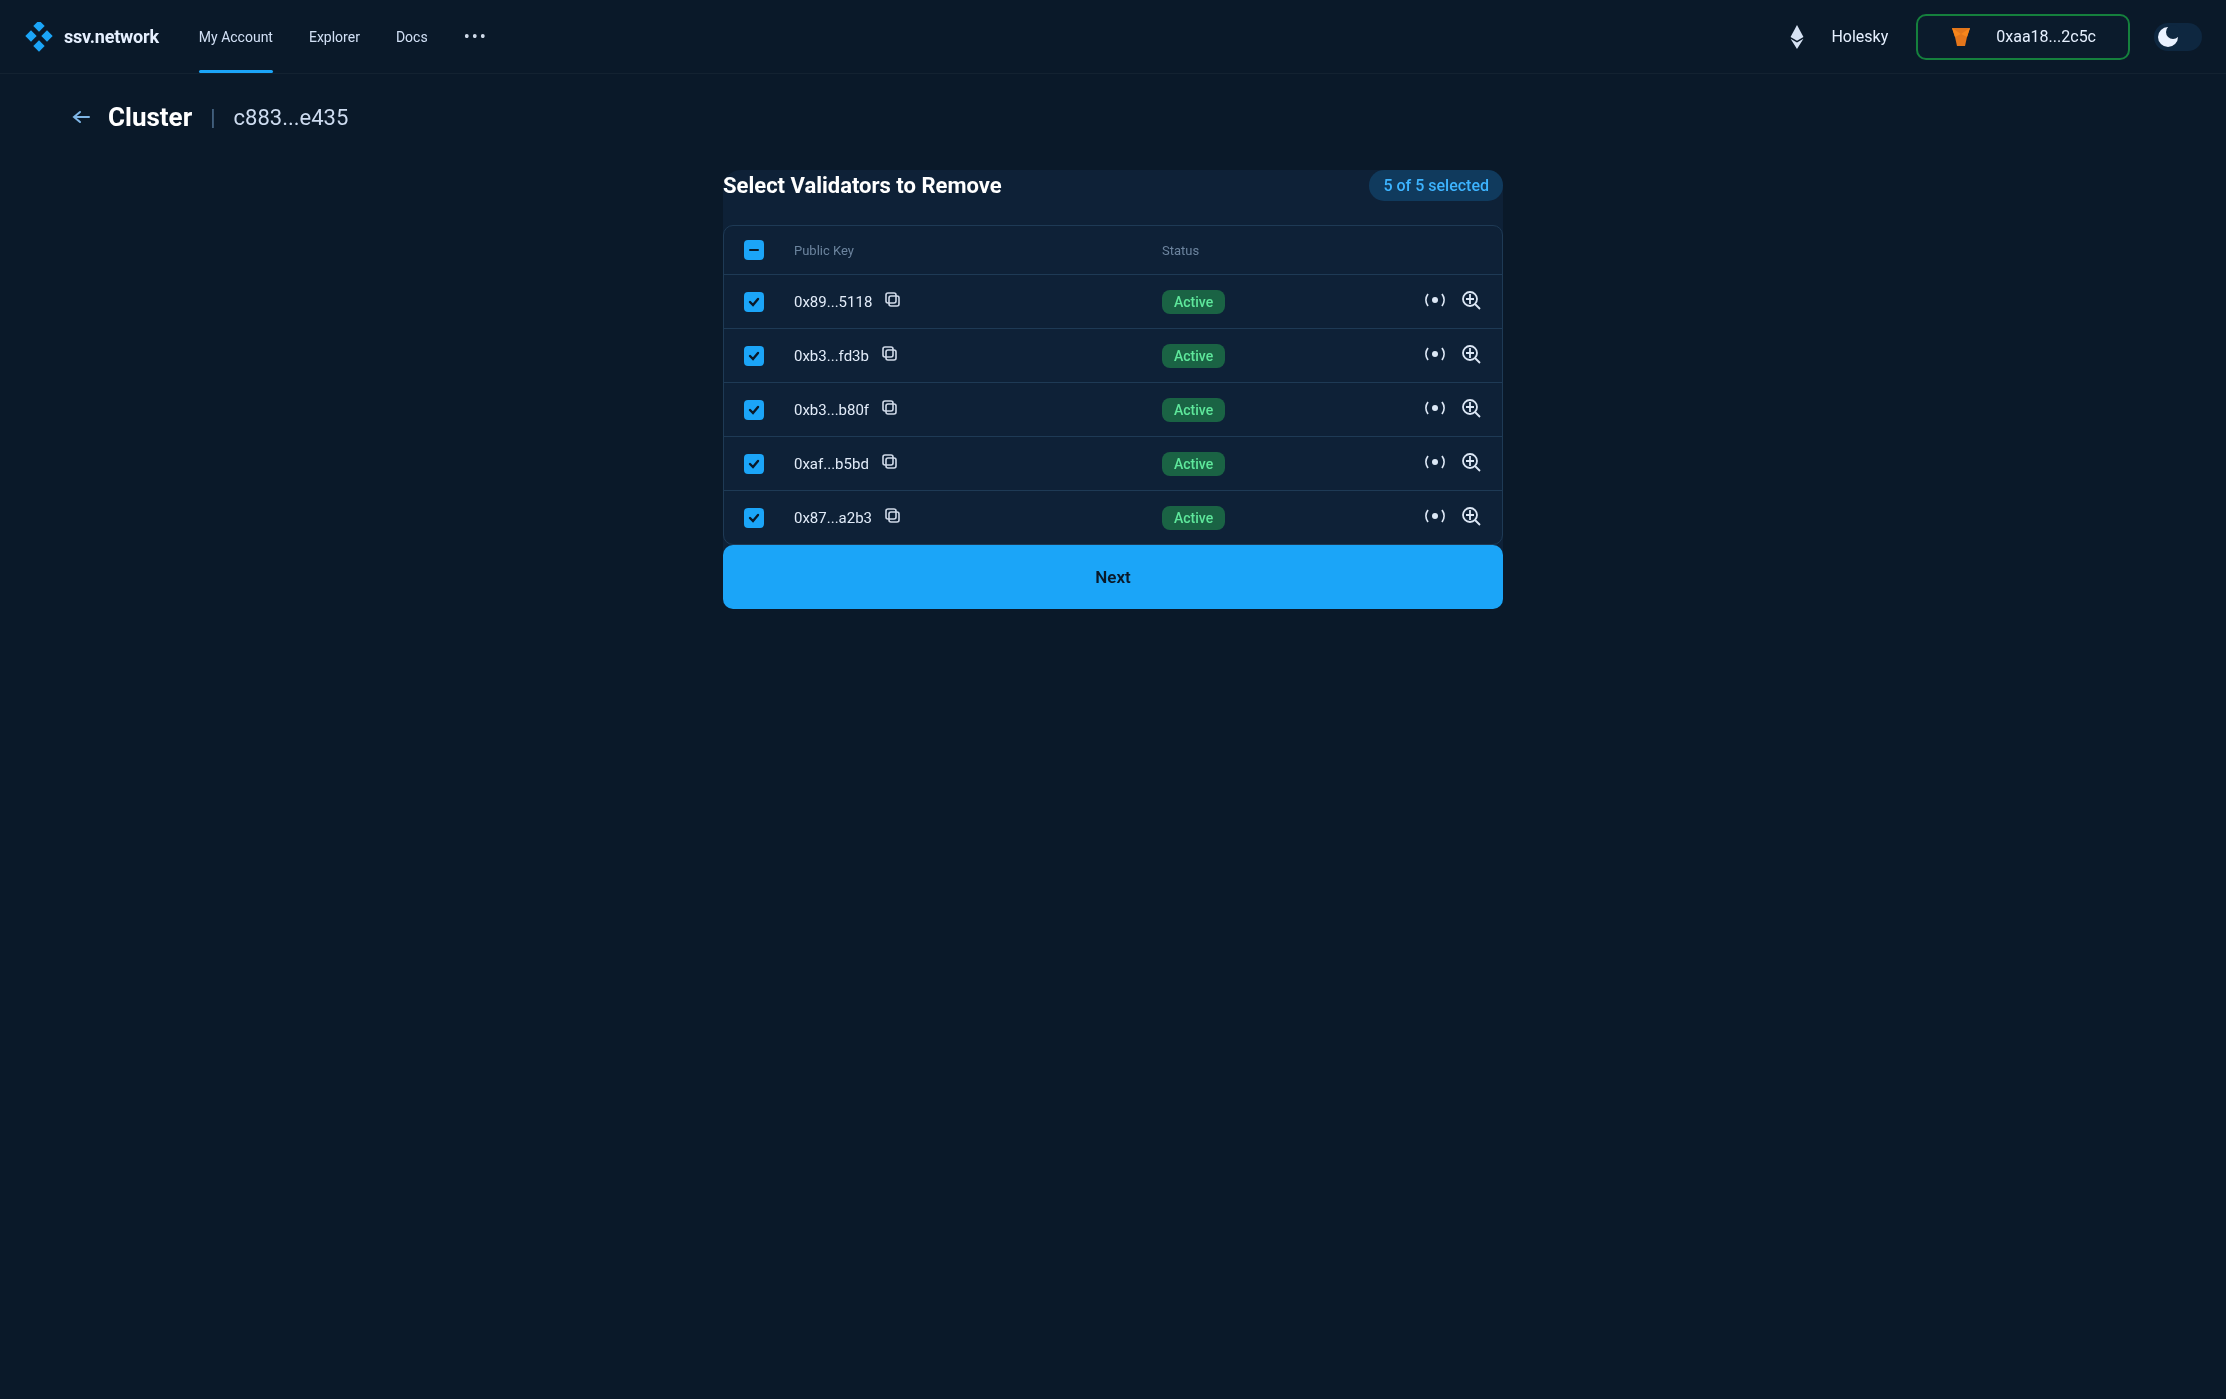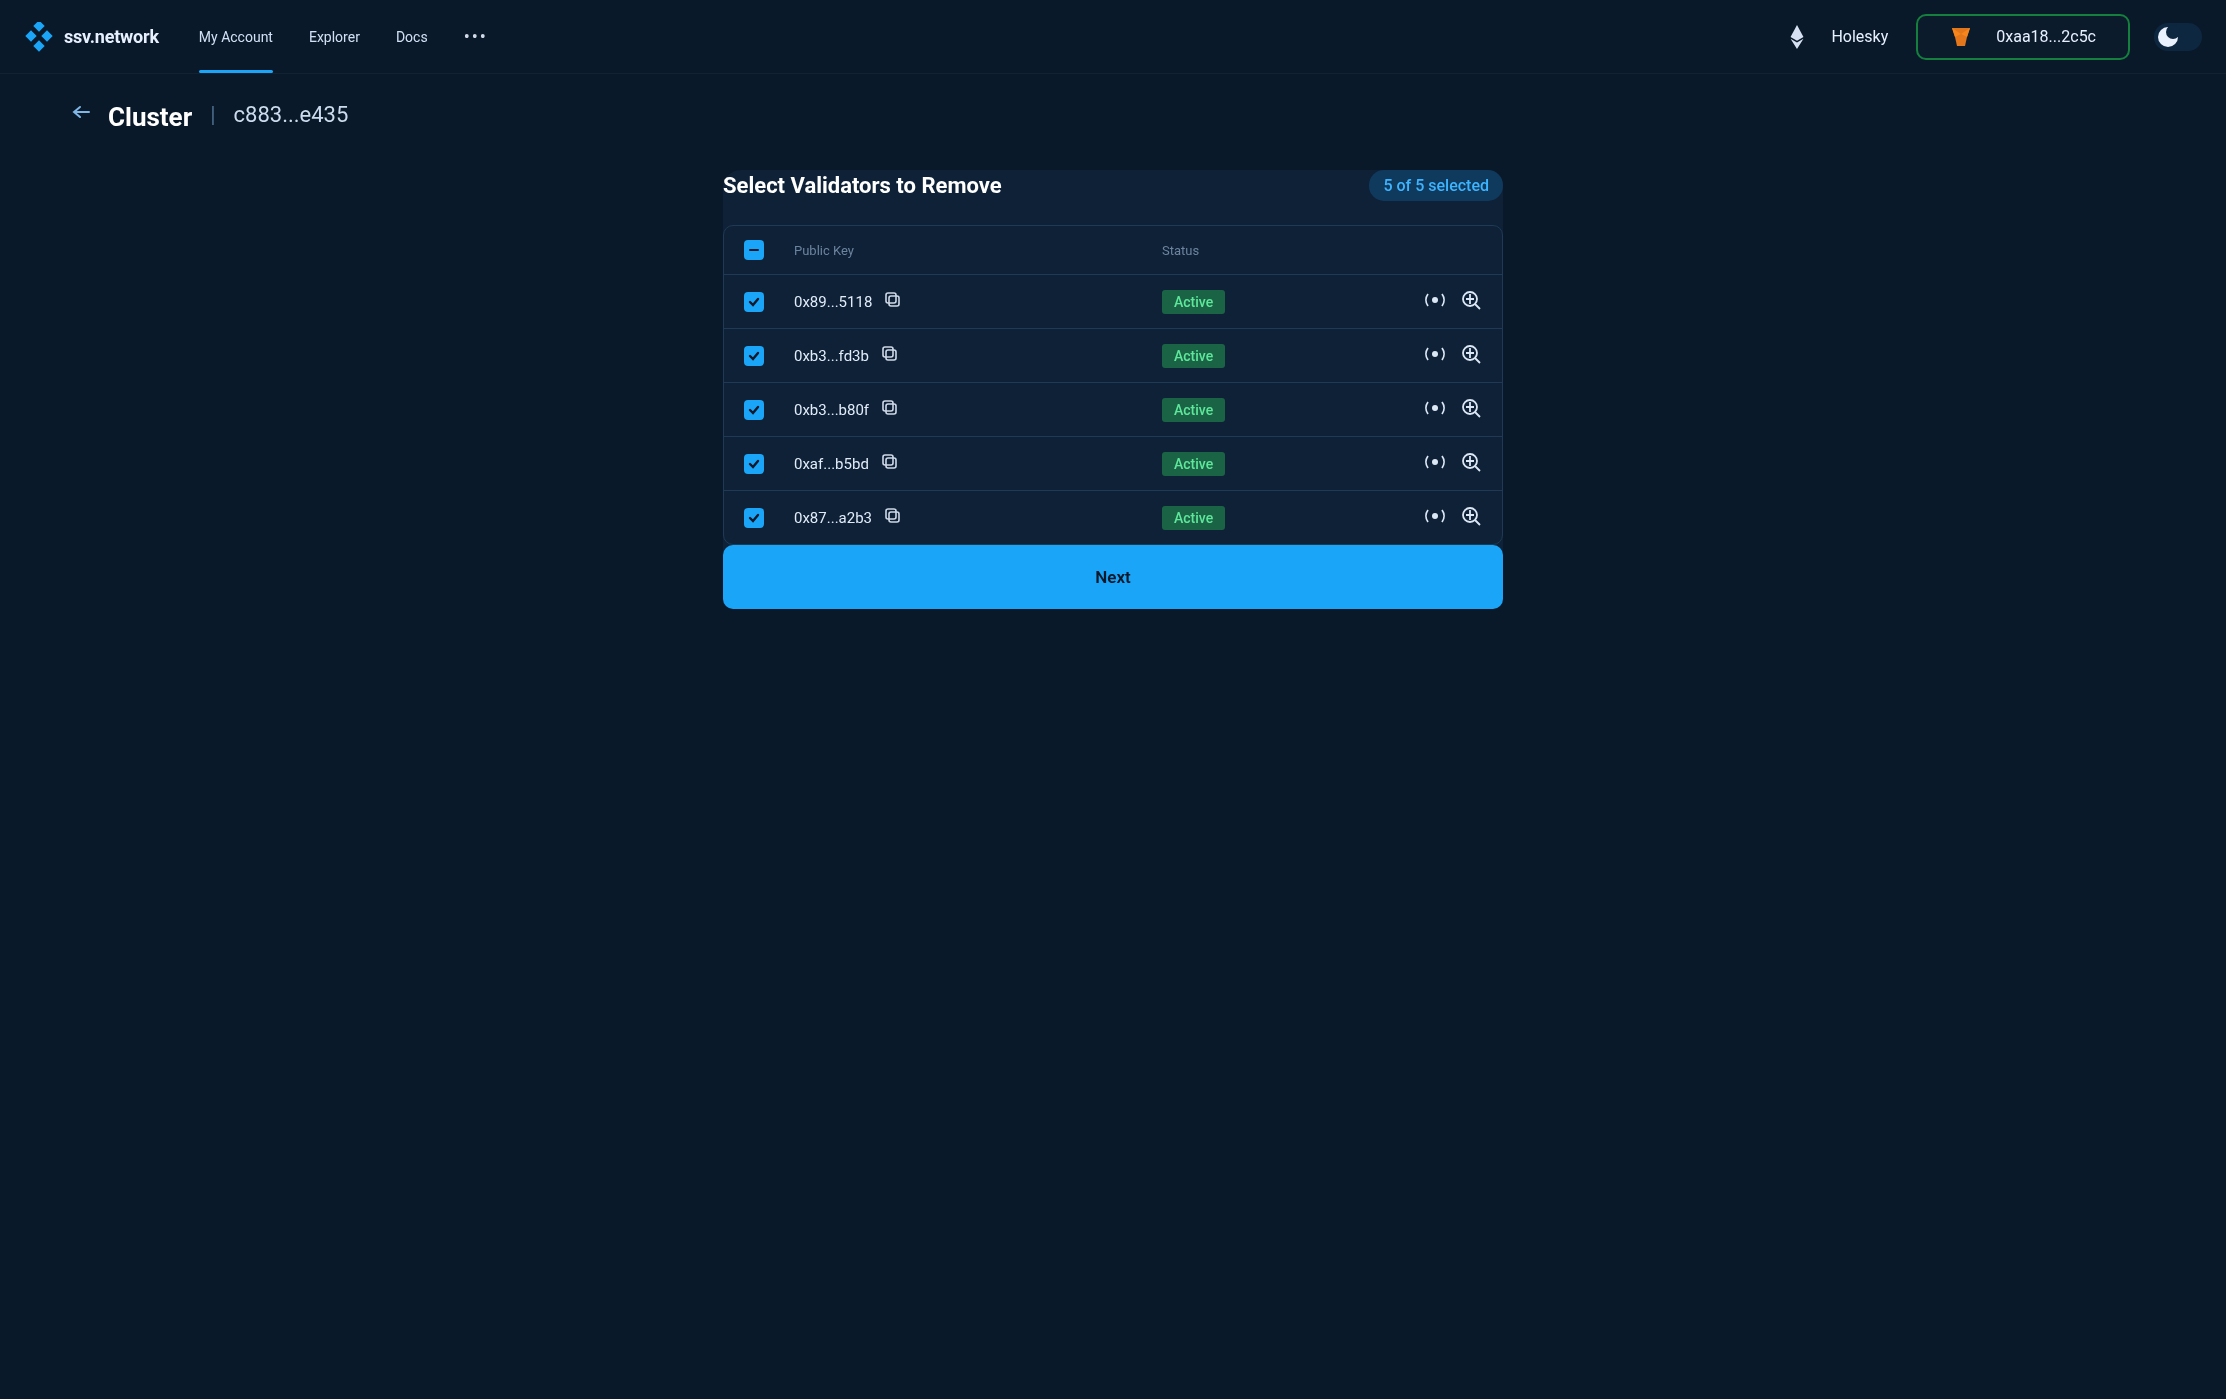--- a/index.html
+++ b/index.html
@@ -20,21 +20,21 @@
   .eth-icon { width:16px; height:24px; }
   .network-name { font-size:16px; color:#e6f0ff; }
   .wallet-pill { display:flex; align-items:center; gap:24px; border:2px solid #15803d; border-radius:10px; padding:10px 32px; background:rgba(12,30,48,.5); }
   .fox-icon { width:22px; height:22px; border-radius:4px; overflow:hidden; }
   .wallet-addr { font-size:16px; color:#e6f0ff; }
   .theme-toggle { margin-left:24px; width:48px; height:28px; background:#0e2740; border-radius:14px; display:flex; align-items:center; padding:0 4px; position:relative; }
   .theme-toggle .moon { width:20px; height:20px; border-radius:50%; background:#eaf2ff; position:relative; }
   .theme-toggle .moon::after { content:""; position:absolute; top:-2px; right:-2px; width:14px; height:14px; border-radius:50%; background:#0e2740; }
 
   
-  .crumb-bar { display:flex; gap:18px; padding:28px 72px 38px; }
+  .crumb-bar { display:flex; align-items:center; gap:18px; padding:28px 72px 38px; }
   .back-arrow { color:#7fb6e6; font-size:18px; }
   .crumb-title { font-size:26px; font-weight:700; color:#ffffff; }
   .crumb-sep { color:#4a6a8a; font-size:22px; }
   .crumb-id { color:#cddbef; font-size:22px; }
 
   
   .page-center { display:flex; justify-content:center; padding-bottom:60px; }
   .panel { width:780px; background:#0e2137; border-radius:18px; }
   .panel-head { display:flex; align-items:center; justify-content:space-between; margin-bottom:24px; }
   .panel-title { font-size:22px; font-weight:700; color:#ffffff; }
@@ -50,21 +50,21 @@
   .thead { height:48px; font-size:13px; color:#6c849e; }
   .trow { height:54px; border-top:1px solid #1e3a55; }
 
   .cbox { width:20px; height:20px; border-radius:4px; background:#1ba5f8; display:flex; align-items:center; justify-content:center; }
   .cbox svg { width:14px; height:14px; }
   .cbox.indet::after { content:""; width:10px; height:2.5px; background:#0a1929; border-radius:1px; }
 
   .pk-cell { display:flex; align-items:center; gap:12px; font-size:15px; color:#e2ecf9; }
   .copy-icon { width:18px; height:18px; color:#cfd9e8; cursor:pointer; }
 
-  .status-badge { display:inline-block; background:#1a6344; color:#5ee79b; padding:4px 12px; border-radius:3px; font-size:14px; font-weight:500; }
+  .status-badge { display:inline-block; background:#1a6344; color:#5ee79b; padding:4px 12px; border-radius:8px; font-size:14px; font-weight:500; }
 
   .actions { display:flex; justify-content:flex-end; gap:14px; }
   .act-icon { width:22px; height:22px; color:#dce7f5; }
 
   .next-btn { width:100%; height:64px; background:#1ba5f8; color:#0a1929; font-size:17px; font-weight:600; border:none; border-radius:10px; cursor:pointer; }
 </style>
 </head>
 <body>
 
 <div class="topbar">

